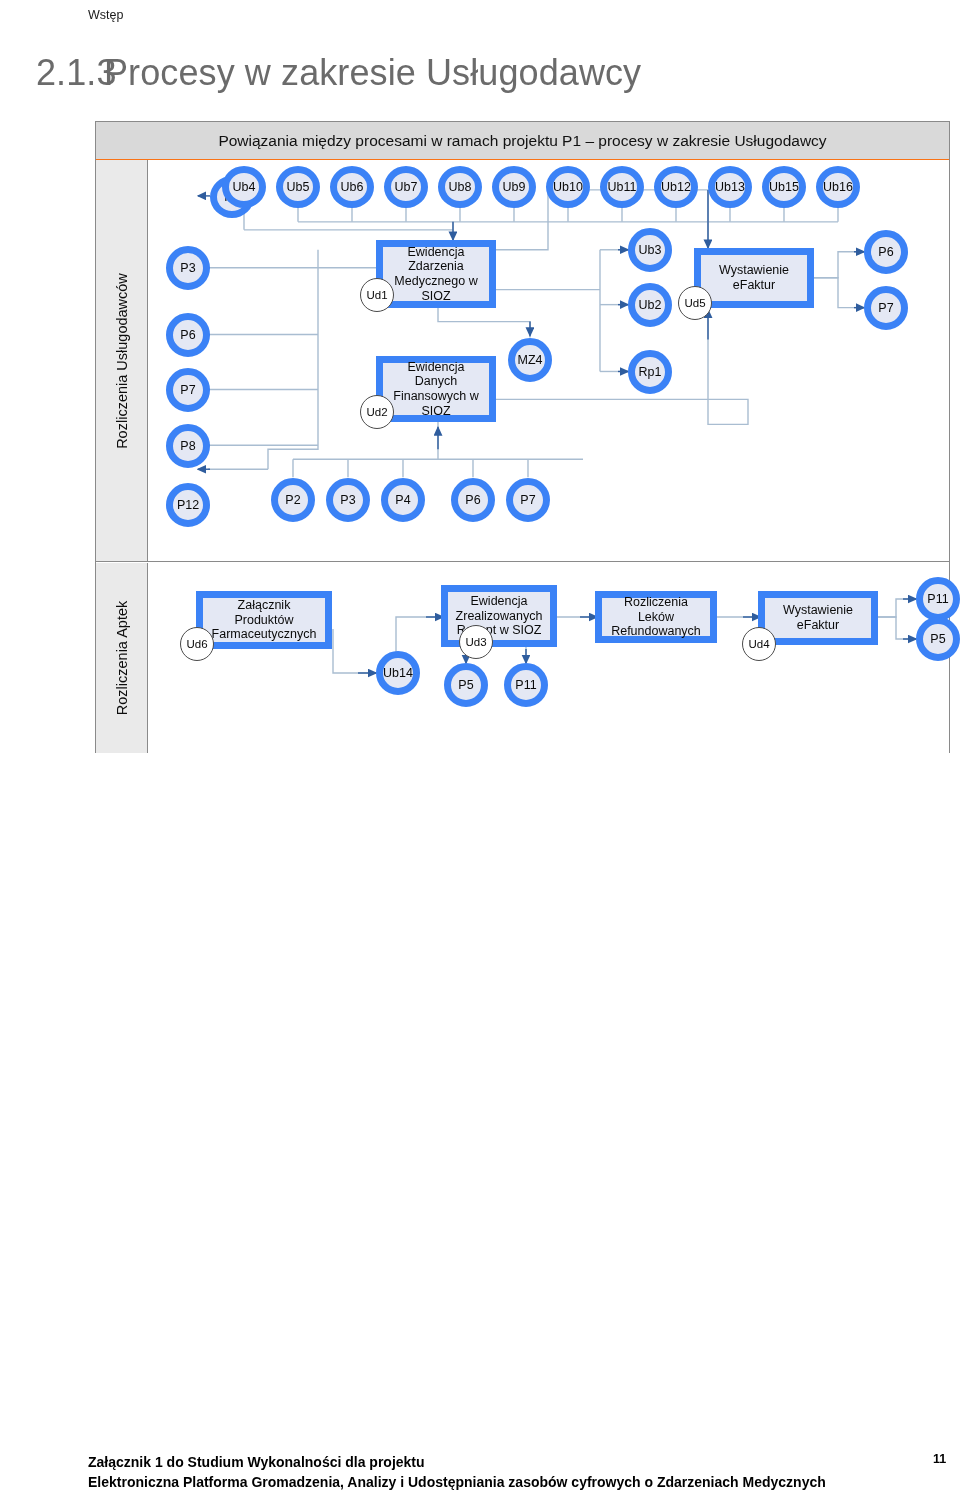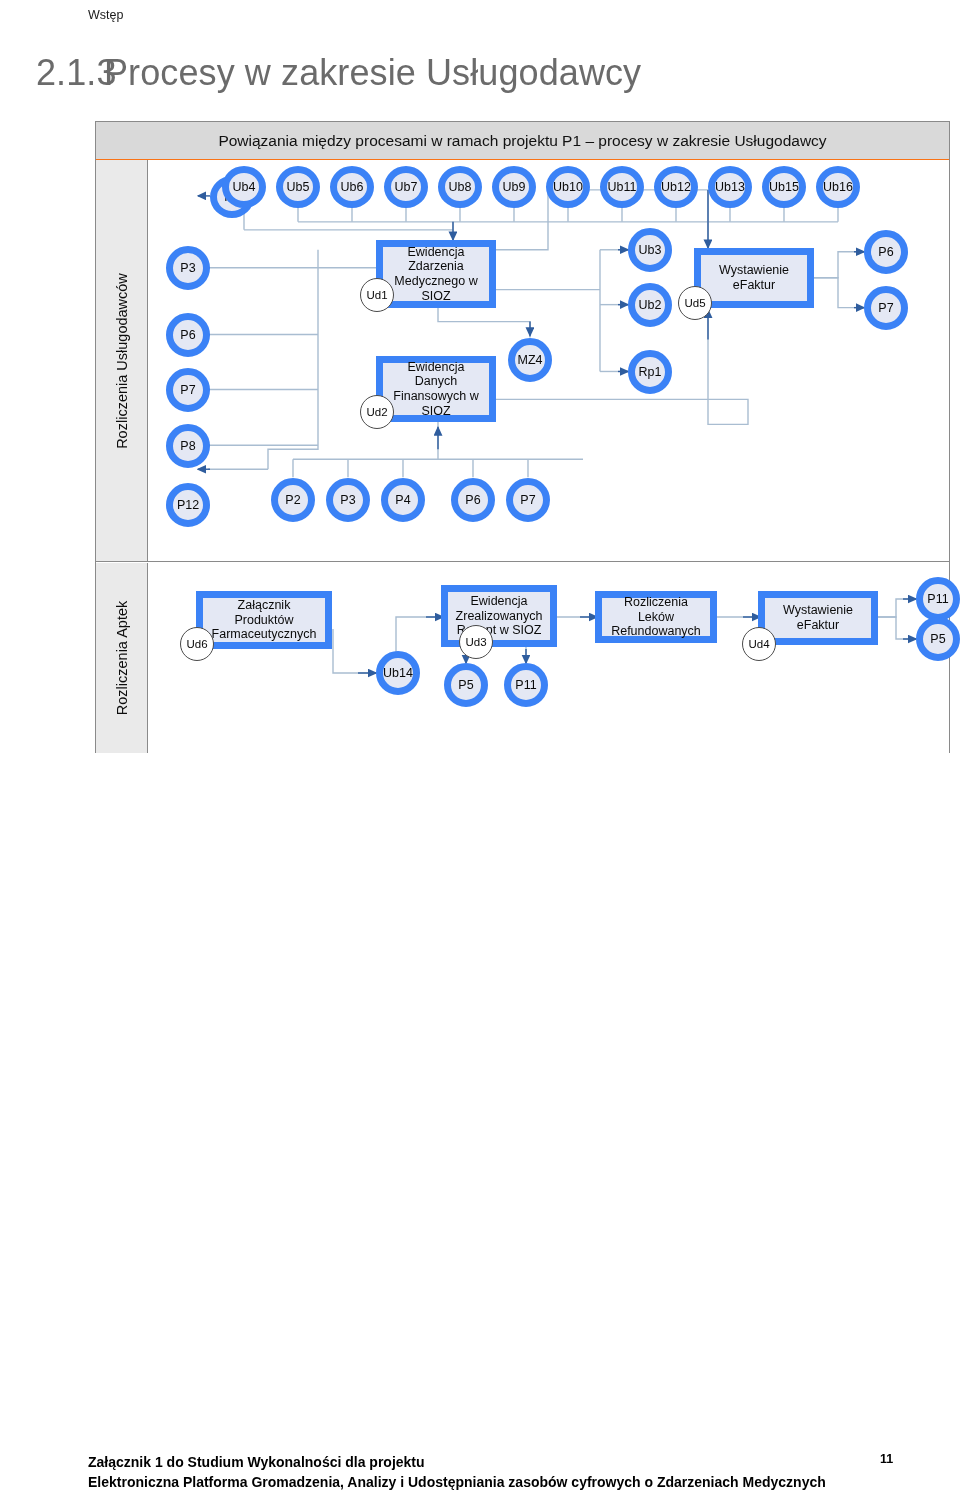--- a/index.html
+++ b/index.html
@@ -148,21 +148,21 @@
     left: 88px;
     top: 1452px;
     width: 790px;
     font-size: 14px;
     line-height: 1.45;
     color: #000000;
     font-weight: bold;
   }
   #page-number {
     position: absolute;
-    left: 880px;
+    left: 933px;
     top: 1452px;
     font-size: 12.5px;
     color: #000000;
     font-weight: bold;
   }
 </style>
 </head>
 <body>
 
 <div id="page-header">Wstęp</div>

